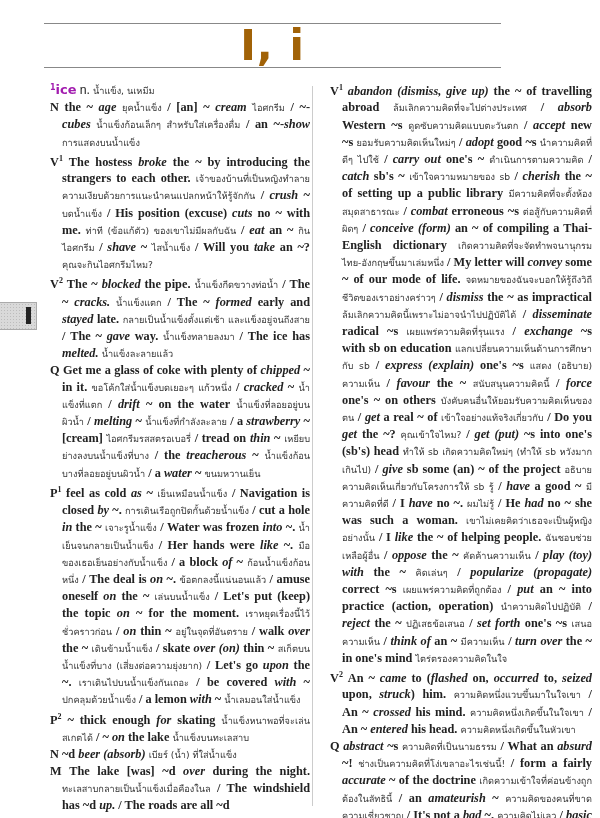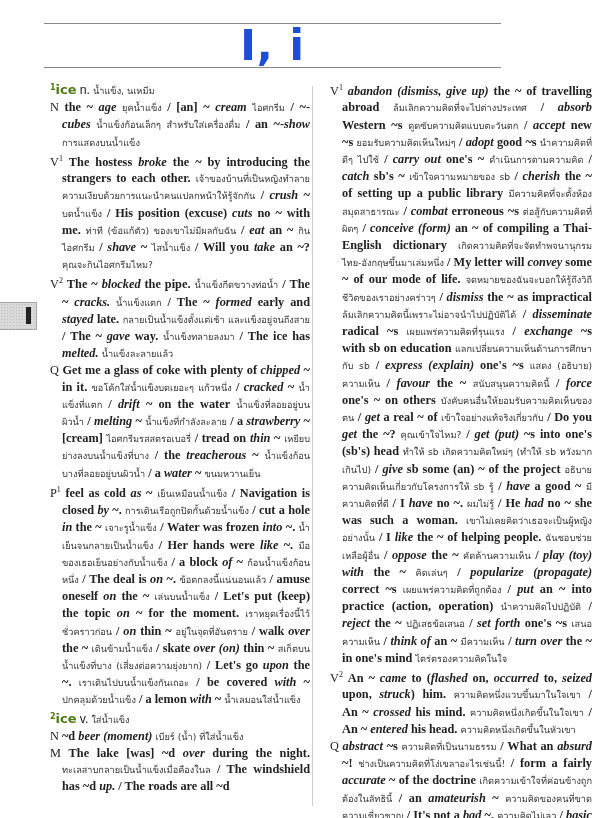--- a/index.html
+++ b/index.html
@@ -3,36 +3,36 @@
 <meta charset="utf-8">
 <style>
   html, body { margin: 0; padding: 0; background: #ffffff; }
   body { width: 600px; height: 818px; position: relative; overflow: hidden;
          font-family: "Liberation Serif", "DejaVu Serif", serif; color: #222; }
   .rule { position: absolute; left: 44px; width: 457px; height: 1px; background: #888; }
   .rule.top { top: 23px; }
   .rule.bottom { top: 67px; }
   .page-letter { position: absolute; top: 24px; left: 0; width: 545px; text-align: center;
          font-family: "DejaVu Sans", sans-serif; font-weight: bold; font-size: 42px;
-         line-height: 44px; color: #1d4ed8; letter-spacing: 1px; }
+         line-height: 44px; color: #a16207; letter-spacing: 1px; }
   .thumb-tab { position: absolute; left: 0; top: 302px; width: 36px; height: 26px;
          background: #d9d9d9; border: 1px solid #aaa; border-left: none;
          background-image: radial-gradient(#bcbcbc 1px, transparent 1px); background-size: 3px 3px; }
   .thumb-tab .tab-letter { position: absolute; right: 5px; top: 4px; width: 5px; height: 17px; background: #222; }
   .col { position: absolute; top: 80px; font-size: 12.3px; line-height: 16.2px; text-align: justify; }
   .col.left { left: 50px; width: 260px; }
   .col.right { left: 330px; width: 262px; }
   .divider { position: absolute; left: 312px; top: 86px; width: 1px; height: 720px; background: #ccc; }
   .entry-head { margin: 0; }
-  .hw { font-family: "DejaVu Sans", sans-serif; font-weight: bold; color: #4d7c0f; font-size: 13px; }
+  .hw { font-family: "DejaVu Sans", sans-serif; font-weight: bold; color: #a21caf; font-size: 13px; }
   .hw sup { font-size: 8px; vertical-align: 4px; }
   .pos { font-family: "Liberation Sans", sans-serif; }
   .thai { font-family: "DejaVu Sans", sans-serif; font-size: 9.2px; color: #333; }
   .sense { margin: 0; padding-left: 12px; text-indent: -12px; }
-  .sense .lbl { font-weight: normal; margin-top: 47px; }
+  .sense .lbl { font-weight: bold; margin-top: 47px; }
   .sense .lbl sup { font-size: 8px; }
   .en { font-weight: bold; }
   .en i { font-style: italic; }
   .sep { font-weight: bold; }
 </style>
 </head>
 <body>
 
 <div class="rule top"></div>
 <div class="page-letter">I, i</div>
@@ -44,21 +44,21 @@
 
 <div class="divider"></div>
 
 <div class="col left" id="col-left">
     <p class="entry-head"><span class="hw"><sup>1</sup>ice</span> <span class="pos">n.</span> <span class="thai">น้ำแข็ง, นเหมีม</span></p>
     <p class="sense"><span class="lbl">N</span> <span class="en">the ~ <i>age</i></span> <span class="thai">ยุคน้ำแข็ง</span><span class="sep"> / </span><span class="en">[an] ~ <i>cream</i></span> <span class="thai">ไอศกรีม</span><span class="sep"> / </span><span class="en">~-<i>cubes</i></span> <span class="thai">น้ำแข็งก้อนเล็กๆ สำหรับใส่เครื่องดื่ม</span><span class="sep"> / </span><span class="en">an ~-<i>show</i></span> <span class="thai">การแสดงบนน้ำแข็ง</span></p>
     <p class="sense"><span class="lbl">V<sup>1</sup></span> <span class="en">The hostess <i>broke</i> the ~ by introducing the strangers to each other.</span> <span class="thai">เจ้าของบ้านที่เป็นหญิงทำลายความเงียบด้วยการแนะนำคนแปลกหน้าให้รู้จักกัน</span><span class="sep"> / </span><span class="en"><i>crush</i> ~</span> <span class="thai">บดน้ำแข็ง</span><span class="sep"> / </span><span class="en">His position (excuse) <i>cuts</i> no ~ with me.</span> <span class="thai">ท่าที (ข้อแก้ตัว) ของเขาไม่มีผลกับฉัน</span><span class="sep"> / </span><span class="en"><i>eat</i> an ~</span> <span class="thai">กินไอศกรีม</span><span class="sep"> / </span><span class="en"><i>shave</i> ~</span> <span class="thai">ไสน้ำแข็ง</span><span class="sep"> / </span><span class="en">Will you <i>take</i> an ~?</span> <span class="thai">คุณจะกินไอศกรีมไหม?</span></p>
     <p class="sense"><span class="lbl">V<sup>2</sup></span> <span class="en">The ~ <i>blocked</i> the pipe.</span> <span class="thai">น้ำแข็งกีดขวางท่อน้ำ</span><span class="sep"> / </span><span class="en">The ~ <i>cracks.</i></span> <span class="thai">น้ำแข็งแตก</span><span class="sep"> / </span><span class="en">The ~ <i>formed</i> early and <i>stayed</i> late.</span> <span class="thai">กลายเป็นน้ำแข็งตั้งแต่เช้า และแข็งอยู่จนถึงสาย</span><span class="sep"> / </span><span class="en">The ~ <i>gave</i> way.</span> <span class="thai">น้ำแข็งทลายลงมา</span><span class="sep"> / </span><span class="en">The ice has <i>melted.</i></span> <span class="thai">น้ำแข็งละลายแล้ว</span></p>
     <p class="sense"><span class="lbl">Q</span> <span class="en">Get me a glass of coke with plenty of <i>chipped</i> ~ in it.</span> <span class="thai">ขอโค้กใส่น้ำแข็งบดเยอะๆ แก้วหนึ่ง</span><span class="sep"> / </span><span class="en"><i>cracked</i> ~</span> <span class="thai">น้ำแข็งที่แตก</span><span class="sep"> / </span><span class="en"><i>drift</i> ~ on the water</span> <span class="thai">น้ำแข็งที่ลอยอยู่บนผิวน้ำ</span><span class="sep"> / </span><span class="en"><i>melting</i> ~</span> <span class="thai">น้ำแข็งที่กำลังละลาย</span><span class="sep"> / </span><span class="en">a <i>strawberry</i> ~ [cream]</span> <span class="thai">ไอศกรีมรสสตรอเบอรี่</span><span class="sep"> / </span><span class="en">tread on <i>thin</i> ~</span> <span class="thai">เหยียบย่างลงบนน้ำแข็งที่บาง</span><span class="sep"> / </span><span class="en">the <i>treacherous</i> ~</span> <span class="thai">น้ำแข็งก้อนบางที่ลอยอยู่บนผิวน้ำ</span><span class="sep"> / </span><span class="en">a <i>water</i> ~</span> <span class="thai">ขนมหวานเย็น</span></p>
     <p class="sense"><span class="lbl">P<sup>1</sup></span> <span class="en">feel as cold <i>as</i> ~</span> <span class="thai">เย็นเหมือนน้ำแข็ง</span><span class="sep"> / </span><span class="en">Navigation is closed <i>by</i> ~.</span> <span class="thai">การเดินเรือถูกปิดกั้นด้วยน้ำแข็ง</span><span class="sep"> / </span><span class="en">cut a hole <i>in</i> the ~</span> <span class="thai">เจาะรูน้ำแข็ง</span><span class="sep"> / </span><span class="en">Water was frozen <i>into</i> ~.</span> <span class="thai">น้ำเย็นจนกลายเป็นน้ำแข็ง</span><span class="sep"> / </span><span class="en">Her hands were <i>like</i> ~.</span> <span class="thai">มือของเธอเย็นอย่างกับน้ำแข็ง</span><span class="sep"> / </span><span class="en">a block <i>of</i> ~</span> <span class="thai">ก้อนน้ำแข็งก้อนหนึ่ง</span><span class="sep"> / </span><span class="en">The deal is <i>on</i> ~.</span> <span class="thai">ข้อตกลงนี้แน่นอนแล้ว</span><span class="sep"> / </span><span class="en">amuse oneself <i>on</i> the ~</span> <span class="thai">เล่นบนน้ำแข็ง</span><span class="sep"> / </span><span class="en">Let's put (keep) the topic <i>on</i> ~ for the moment.</span> <span class="thai">เราหยุดเรื่องนี้ไว้ชั่วคราวก่อน</span><span class="sep"> / </span><span class="en"><i>on</i> thin ~</span> <span class="thai">อยู่ในจุดที่อันตราย</span><span class="sep"> / </span><span class="en">walk <i>over</i> the ~</span> <span class="thai">เดินข้ามน้ำแข็ง</span><span class="sep"> / </span><span class="en">skate <i>over (on)</i> thin ~</span> <span class="thai">สเก็ตบนน้ำแข็งที่บาง (เสี่ยงต่อความยุ่งยาก)</span><span class="sep"> / </span><span class="en">Let's go <i>upon</i> the ~.</span> <span class="thai">เราเดินไปบนน้ำแข็งกันเถอะ</span><span class="sep"> / </span><span class="en">be covered <i>with</i> ~</span> <span class="thai">ปกคลุมด้วยน้ำแข็ง</span><span class="sep"> / </span><span class="en">a lemon <i>with</i> ~</span> <span class="thai">น้ำเลมอนใส่น้ำแข็ง</span></p>
-    <p class="entry-head"><span class="hw"><sup>2</sup>ice</span> <span class="pos">v.</span> <span class="thai">ใส่น้ำแข็ง</span></p>
-    <p class="sense"><span class="lbl">N</span> <span class="en">~d <i>beer (moment)</i></span> <span class="thai">เบียร์ (น้ำ) ที่ใส่น้ำแข็ง</span></p>
+    <p class="sense"><span class="lbl">P<sup>2</sup></span> <span class="en">~ thick enough <i>for</i> skating</span> <span class="thai">น้ำแข็งหนาพอที่จะเล่นสเกตได้</span><span class="sep"> / </span><span class="en">~ <i>on</i> the lake</span> <span class="thai">น้ำแข็งบนทะเลสาบ</span></p>
+    <p class="sense"><span class="lbl">N</span> <span class="en">~d <i>beer (absorb)</i></span> <span class="thai">เบียร์ (น้ำ) ที่ใส่น้ำแข็ง</span></p>
     <p class="sense"><span class="lbl">M</span> <span class="en">The lake [was] ~d <i>over</i> during the night.</span> <span class="thai">ทะเลสาบกลายเป็นน้ำแข็งเมื่อคืองในล</span><span class="sep"> / </span><span class="en">The windshield has ~d <i>up.</i></span> <span class="sep"> / </span><span class="en">The roads are all ~d </span> </p>
   </div>
 <div class="col right" id="col-right">
     <p class="sense"><span class="lbl">V<sup>1</sup></span> <span class="en"><i>abandon (dismiss, give up)</i> the ~ of travelling abroad</span> <span class="thai">ล้มเลิกความคิดที่จะไปต่างประเทศ</span><span class="sep"> / </span><span class="en"><i>absorb</i> Western ~s</span> <span class="thai">ดูดซับความคิดแบบตะวันตก</span><span class="sep"> / </span><span class="en"><i>accept</i> new ~s</span> <span class="thai">ยอมรับความคิดเห็นใหม่ๆ</span><span class="sep"> / </span><span class="en"><i>adopt</i> good ~s</span> <span class="thai">นำความคิดที่ดีๆ ไปใช้</span><span class="sep"> / </span><span class="en"><i>carry out</i> one's ~</span> <span class="thai">ดำเนินการตามความคิด</span><span class="sep"> / </span><span class="en"><i>catch</i> sb's ~</span> <span class="thai">เข้าใจความหมายของ sb</span><span class="sep"> / </span><span class="en"><i>cherish</i> the ~ of setting up a public library</span> <span class="thai">มีความคิดที่จะตั้งห้องสมุดสาธารณะ</span><span class="sep"> / </span><span class="en"><i>combat</i> erroneous ~s</span> <span class="thai">ต่อสู้กับความคิดที่ผิดๆ</span><span class="sep"> / </span><span class="en"><i>conceive (form)</i> an ~ of compiling a Thai-English dictionary</span> <span class="thai">เกิดความคิดที่จะจัดทำพจนานุกรมไทย-อังกฤษขึ้นมาเล่มหนึ่ง</span><span class="sep"> / </span><span class="en">My letter will <i>convey</i> some ~ of our mode of life.</span> <span class="thai">จดหมายของฉันจะบอกให้รู้ถึงวิถีชีวิตของเราอย่างคร่าวๆ</span><span class="sep"> / </span><span class="en"><i>dismiss</i> the ~ as impractical</span> <span class="thai">ล้มเลิกความคิดนี้เพราะไม่อาจนำไปปฏิบัติได้</span><span class="sep"> / </span><span class="en"><i>disseminate</i> radical ~s</span> <span class="thai">เผยแพร่ความคิดที่รุนแรง</span><span class="sep"> / </span><span class="en"><i>exchange</i> ~s with sb on education</span> <span class="thai">แลกเปลี่ยนความเห็นด้านการศึกษากับ sb</span><span class="sep"> / </span><span class="en"><i>express (explain)</i> one's ~s</span> <span class="thai">แสดง (อธิบาย) ความเห็น</span><span class="sep"> / </span><span class="en"><i>favour</i> the ~</span> <span class="thai">สนับสนุนความคิดนี้</span><span class="sep"> / </span><span class="en"><i>force</i> one's ~ on others</span> <span class="thai">บังคับคนอื่นให้ยอมรับความคิดเห็นของตน</span><span class="sep"> / </span><span class="en"><i>get</i> a real ~ of</span> <span class="thai">เข้าใจอย่างแท้จริงเกี่ยวกับ</span><span class="sep"> / </span><span class="en">Do you <i>get</i> the ~?</span> <span class="thai">คุณเข้าใจไหม?</span><span class="sep"> / </span><span class="en"><i>get (put)</i> ~s into one's (sb's) head</span> <span class="thai">ทำให้ sb เกิดความคิดใหม่ๆ (ทำให้ sb หวังมากเกินไป)</span><span class="sep"> / </span><span class="en"><i>give</i> sb some (an) ~ of the project</span> <span class="thai">อธิบายความคิดเห็นเกี่ยวกับโครงการให้ sb รู้</span><span class="sep"> / </span><span class="en"><i>have</i> a good ~</span> <span class="thai">มีความคิดที่ดี</span><span class="sep"> / </span><span class="en">I <i>have</i> no ~.</span> <span class="thai">ผมไม่รู้</span><span class="sep"> / </span><span class="en">He <i>had</i> no ~ she was such a woman.</span> <span class="thai">เขาไม่เคยคิดว่าเธอจะเป็นผู้หญิงอย่างนั้น</span><span class="sep"> / </span><span class="en">I <i>like</i> the ~ of helping people.</span> <span class="thai">ฉันชอบช่วยเหลือผู้อื่น</span><span class="sep"> / </span><span class="en"><i>oppose</i> the ~</span> <span class="thai">คัดค้านความเห็น</span><span class="sep"> / </span><span class="en"><i>play (toy) with</i> the ~</span> <span class="thai">คิดเล่นๆ</span><span class="sep"> / </span><span class="en"><i>popularize (propagate)</i> correct ~s</span> <span class="thai">เผยแพร่ความคิดที่ถูกต้อง</span><span class="sep"> / </span><span class="en"><i>put</i> an ~ into practice (action, operation)</span> <span class="thai">นำความคิดไปปฏิบัติ</span><span class="sep"> / </span><span class="en"><i>reject</i> the ~</span> <span class="thai">ปฏิเสธข้อเสนอ</span><span class="sep"> / </span><span class="en"><i>set forth</i> one's ~s</span> <span class="thai">เสนอความเห็น</span><span class="sep"> / </span><span class="en"><i>think of</i> an ~</span> <span class="thai">มีความเห็น</span><span class="sep"> / </span><span class="en"><i>turn over</i> the ~ in one's mind</span> <span class="thai">ไตร่ตรองความคิดในใจ</span></p>
     <p class="sense"><span class="lbl">V<sup>2</sup></span> <span class="en">An ~ <i>came</i> to (<i>flashed</i> on, <i>occurred</i> to, <i>seized</i> upon, <i>struck</i>) him.</span> <span class="thai">ความคิดหนึ่งแวบขึ้นมาในใจเขา</span><span class="sep"> / </span><span class="en">An ~ <i>crossed</i> his mind.</span> <span class="thai">ความคิดหนึ่งเกิดขึ้นในใจเขา</span><span class="sep"> / </span><span class="en">An ~ <i>entered</i> his head.</span> <span class="thai">ความคิดหนึ่งเกิดขึ้นในหัวเขา</span></p>
     <p class="sense"><span class="lbl">Q</span> <span class="en"><i>abstract</i> ~s</span> <span class="thai">ความคิดที่เป็นนามธรรม</span><span class="sep"> / </span><span class="en">What an <i>absurd</i> ~!</span> <span class="thai">ช่างเป็นความคิดที่โง่เขลาอะไรเช่นนี้!</span><span class="sep"> / </span><span class="en">form a fairly <i>accurate</i> ~ of the doctrine</span> <span class="thai">เกิดความเข้าใจที่ค่อนข้างถูกต้องในลัทธินี้</span><span class="sep"> / </span><span class="en">an <i>amateurish</i> ~</span> <span class="thai">ความคิดของคนที่ขาดความเชี่ยวชาญ</span><span class="sep"> / </span><span class="en">It's not a <i>bad</i> ~.</span> <span class="thai">ความคิดไม่เลว</span><span class="sep"> / </span><span class="en"><i>basic</i> ~s</span>    </p>
   </div>
 
 </body></html>

